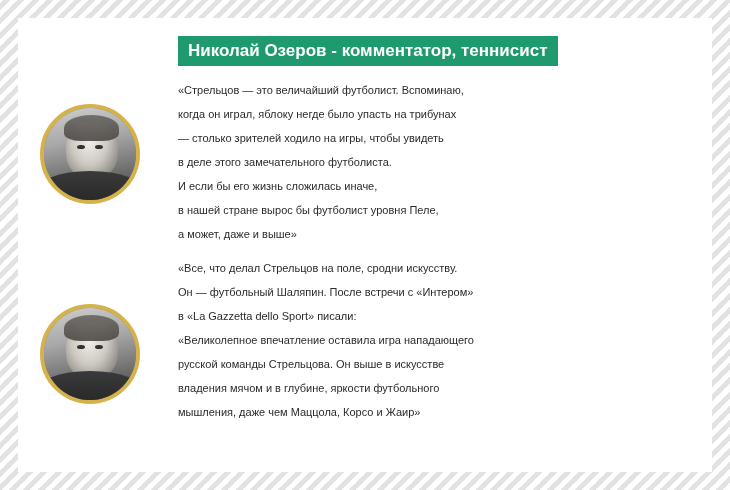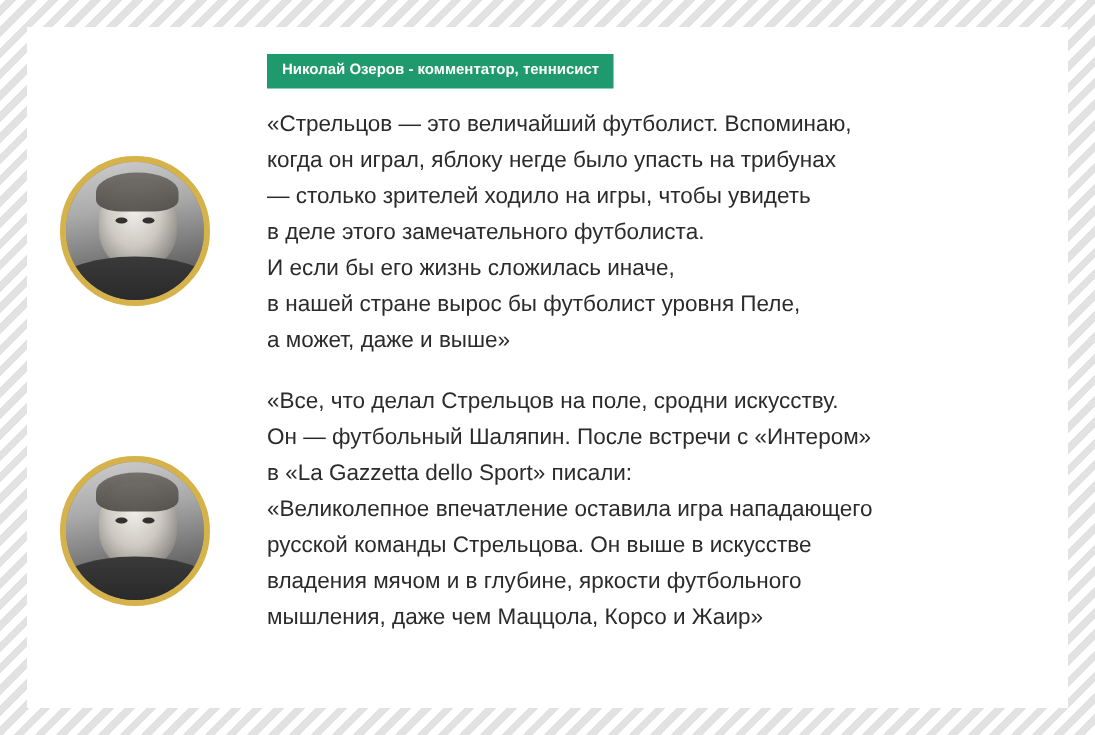--- a/index.html
+++ b/index.html
@@ -116,31 +116,31 @@
     position: absolute;
     left: 160px;
     top: 0;
     width: 520px;
   }
 
   .name-badge {
     display: inline-block;
     background: #1f9a6f;
     color: #ffffff;
-    font-size: 10px;
+    font-size: 17px;
     font-weight: bold;
     padding: 6px 10px 7px 10px;
     line-height: 1;
     white-space: nowrap;
     margin-bottom: 12px;
   }
 
   .quote-text {
     color: #2b2b2b;
-    font-size: 15px;
+    font-size: 11px;
     line-height: 24px;
     white-space: pre-line;
   }
 </style>
 </head>
 <body>
 
 <div class="page">
   <div class="inner">
 

